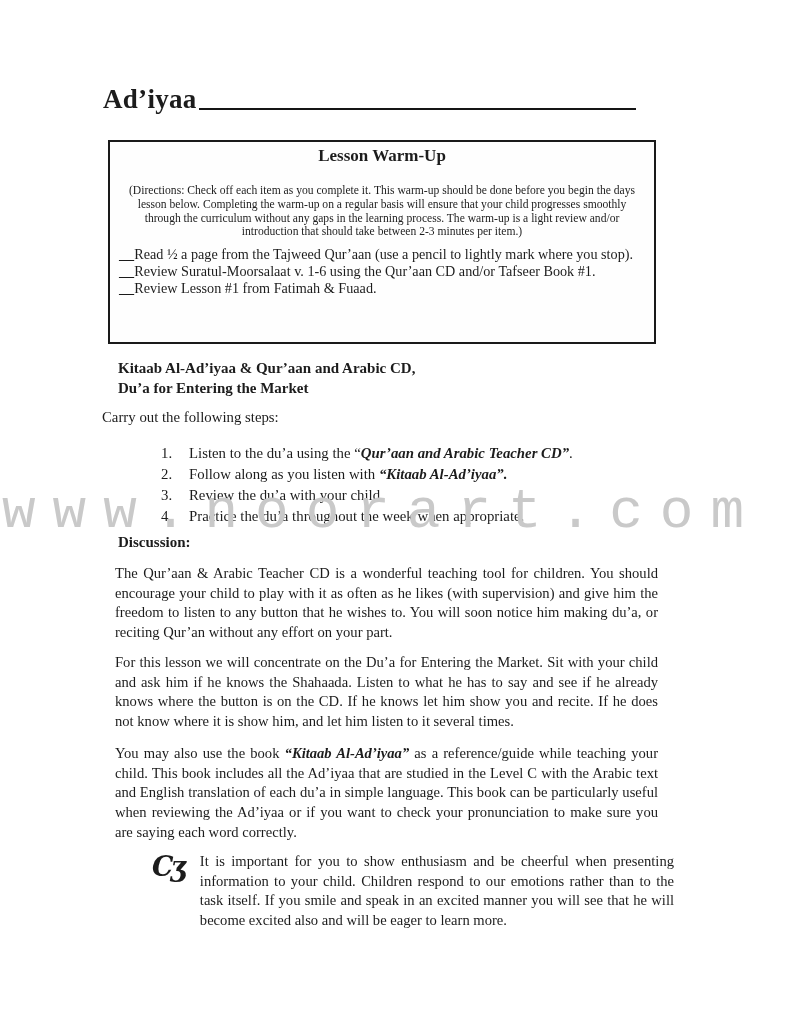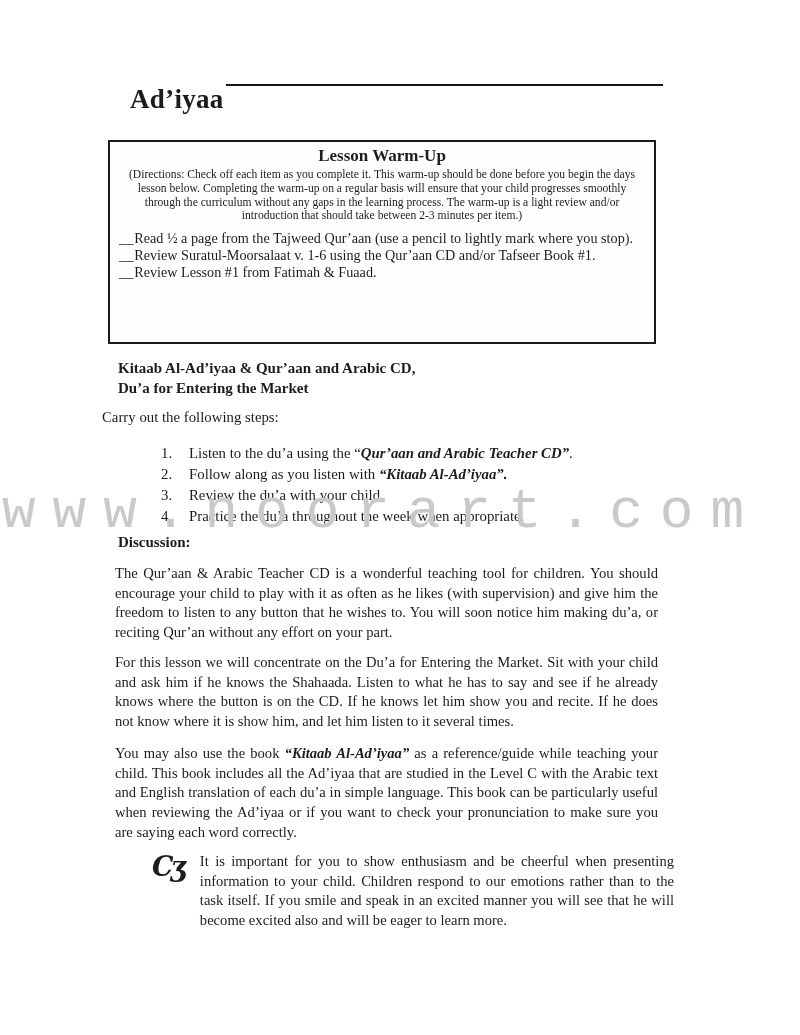--- a/index.html
+++ b/index.html
@@ -3,34 +3,34 @@
 <meta charset="utf-8">
 <style>
   html,body { margin:0; padding:0; }
   body {
     width:800px; height:1035px; background:#ffffff;
     font-family:"Liberation Serif", serif; color:#1c1c1c;
   }
   .page { position:relative; width:800px; height:1035px; overflow:hidden; background:#ffffff; }
 
   
-  .title-row { position:absolute; left:130px; top:84px; width:533px; display:flex; align-items:flex-start; }
+  .title-row { position:absolute; left:103px; top:84px; width:533px; display:flex; align-items:flex-end; }
   .title { font-size:27px; font-weight:bold; letter-spacing:0.3px; line-height:30px; }
   .title-rule { flex:1; border-bottom:2.5px solid #151515; margin-bottom:4px; margin-left:2px; }
 
   
   .warmup-box {
     position:absolute; left:108px; top:140px; width:548px; height:204px;
     border:2px solid #1a1a1a; box-sizing:border-box; padding:4px 9px 6px; background:#fefefe;
   }
   .warmup-heading { text-align:center; font-weight:bold; font-size:17px; line-height:20px; }
-  .warmup-directions { text-align:center; font-size:11.6px; line-height:13.8px; margin-top:2px; }
+  .warmup-directions { text-align:center; font-size:11.6px; line-height:13.8px; margin-top:18px; }
   .warmup-list { margin-top:7px; font-size:14.2px; line-height:17px; }
   .warmup-item { padding-left:15px; text-indent:-15px; }
-  .blank { letter-spacing:0.5px; }
+  .blank { letter-spacing:0.5px;text-decoration:underline; }
 
   
   .assignment { position:absolute; left:118px; top:358px; display:flex; font-weight:bold; font-size:15px; line-height:20px; }
   .assignment-label { width:139px; }
 
   .steps-intro { position:absolute; left:102px; top:409px; margin:0; font-size:14.8px; }
 
   .steps { position:absolute; left:161px; top:443px; font-size:14.8px; line-height:21px; }
   .step-row { display:flex; }
   .step-num { width:28px; }

